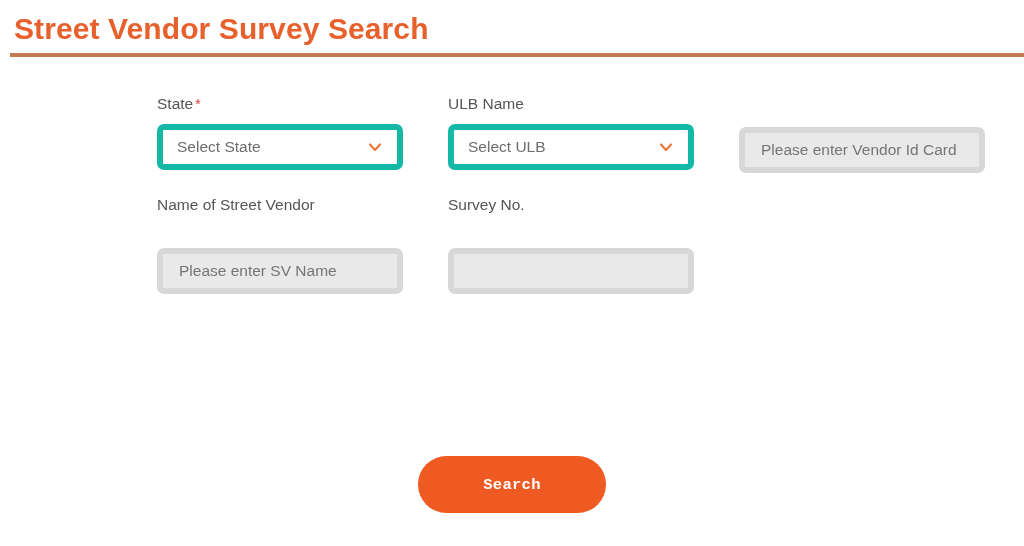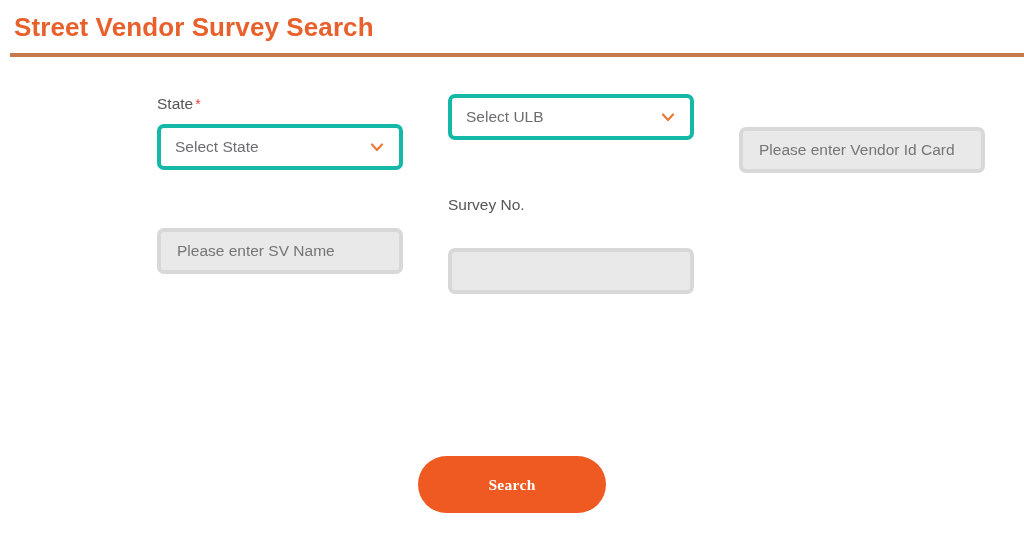--- a/index.html
+++ b/index.html
@@ -20,21 +20,21 @@
     position: absolute;
     left: 0;
     top: 0;
     width: 1024px;
     height: 56px;
   }
   .page-title {
     position: absolute;
     left: 14px;
     top: 12px;
-    font-size: 26px;
+    font-size: 30px;
     font-weight: bold;
     color: #e8602c;
     letter-spacing: 0.1px;
     white-space: nowrap;
   }
   .title-divider {
     position: absolute;
     left: 10px;
     top: 53px;
     width: 1014px;
@@ -76,21 +76,21 @@
     color: #e23b3b;
     font-size: 14px;
     padding-left: 2px;
   }
 
   
   .control {
     box-sizing: border-box;
     width: 246px;
     height: 46px;
-    border: 4px solid #14b8a6;
+    border: 6px solid #14b8a6;
     border-radius: 7px;
     display: flex;
     align-items: center;
     padding: 0 14px;
     font-size: 15.5px;
     position: relative;
   }
   .control.select {
     background: #ffffff;
     color: #6d6d70;
@@ -130,21 +130,21 @@
   }
   .search-button {
     background: #ef5a22;
     color: #ffffff;
     border: none;
     border-radius: 40px;
     width: 188px;
     height: 57px;
     font-size: 15.5px;
     font-weight: bold;
-    font-family: Liberation Serif, serif;
+    font-family: Liberation Mono, monospace;
     cursor: pointer;
     letter-spacing: 0.3px;
   }
 </style>
 </head>
 <body>
 
 <div class="page-header">
   <div class="page-title">Street Vendor Survey Search</div>
   <div class="title-divider"></div>
@@ -161,38 +161,44 @@
         <span class="value">Select State</span>
         <span class="chevron">
           <svg width="16" height="16" viewBox="0 0 16 16">
             <path d="M3 5.5 L8 11 L13 5.5" fill="none" stroke="#e8793a" stroke-width="2.2" stroke-linecap="round" stroke-linejoin="round"></path>
           </svg>
         </span>
       </div>
     </div>
 
     <div class="field">
+      <span class="field-label">
+        <span>ULB Name</span>
+      </span>
       <div class="control select">
         <span class="value">Select ULB</span>
         <span class="chevron">
           <svg width="16" height="16" viewBox="0 0 16 16">
             <path d="M3 5.5 L8 11 L13 5.5" fill="none" stroke="#e8793a" stroke-width="2.2" stroke-linecap="round" stroke-linejoin="round"></path>
           </svg>
         </span>
       </div>
     </div>
 
     <div class="field">
       <div class="control input">
         <input class="value" style="border: none; background: transparent; outline: none; font-size: 15.5px; color: rgb(138, 138, 141); font-family: &quot;Liberation Sans&quot;, sans-serif; width: 100%;" placeholder="Please enter Vendor Id Card">
       </div>
     </div>
 
 
     <div class="field">
+      <span class="field-label">
+        <span>Name of Street Vendor</span>
+      </span>
       <div class="control input">
         <input class="value" style="border: none; background: transparent; outline: none; font-size: 15.5px; color: rgb(138, 138, 141); font-family: &quot;Liberation Sans&quot;, sans-serif; width: 100%;" placeholder="Please enter SV Name">
       </div>
     </div>
 
 
     <div class="field">
       <span class="field-label">
         <span>Survey No.</span>
       </span>

